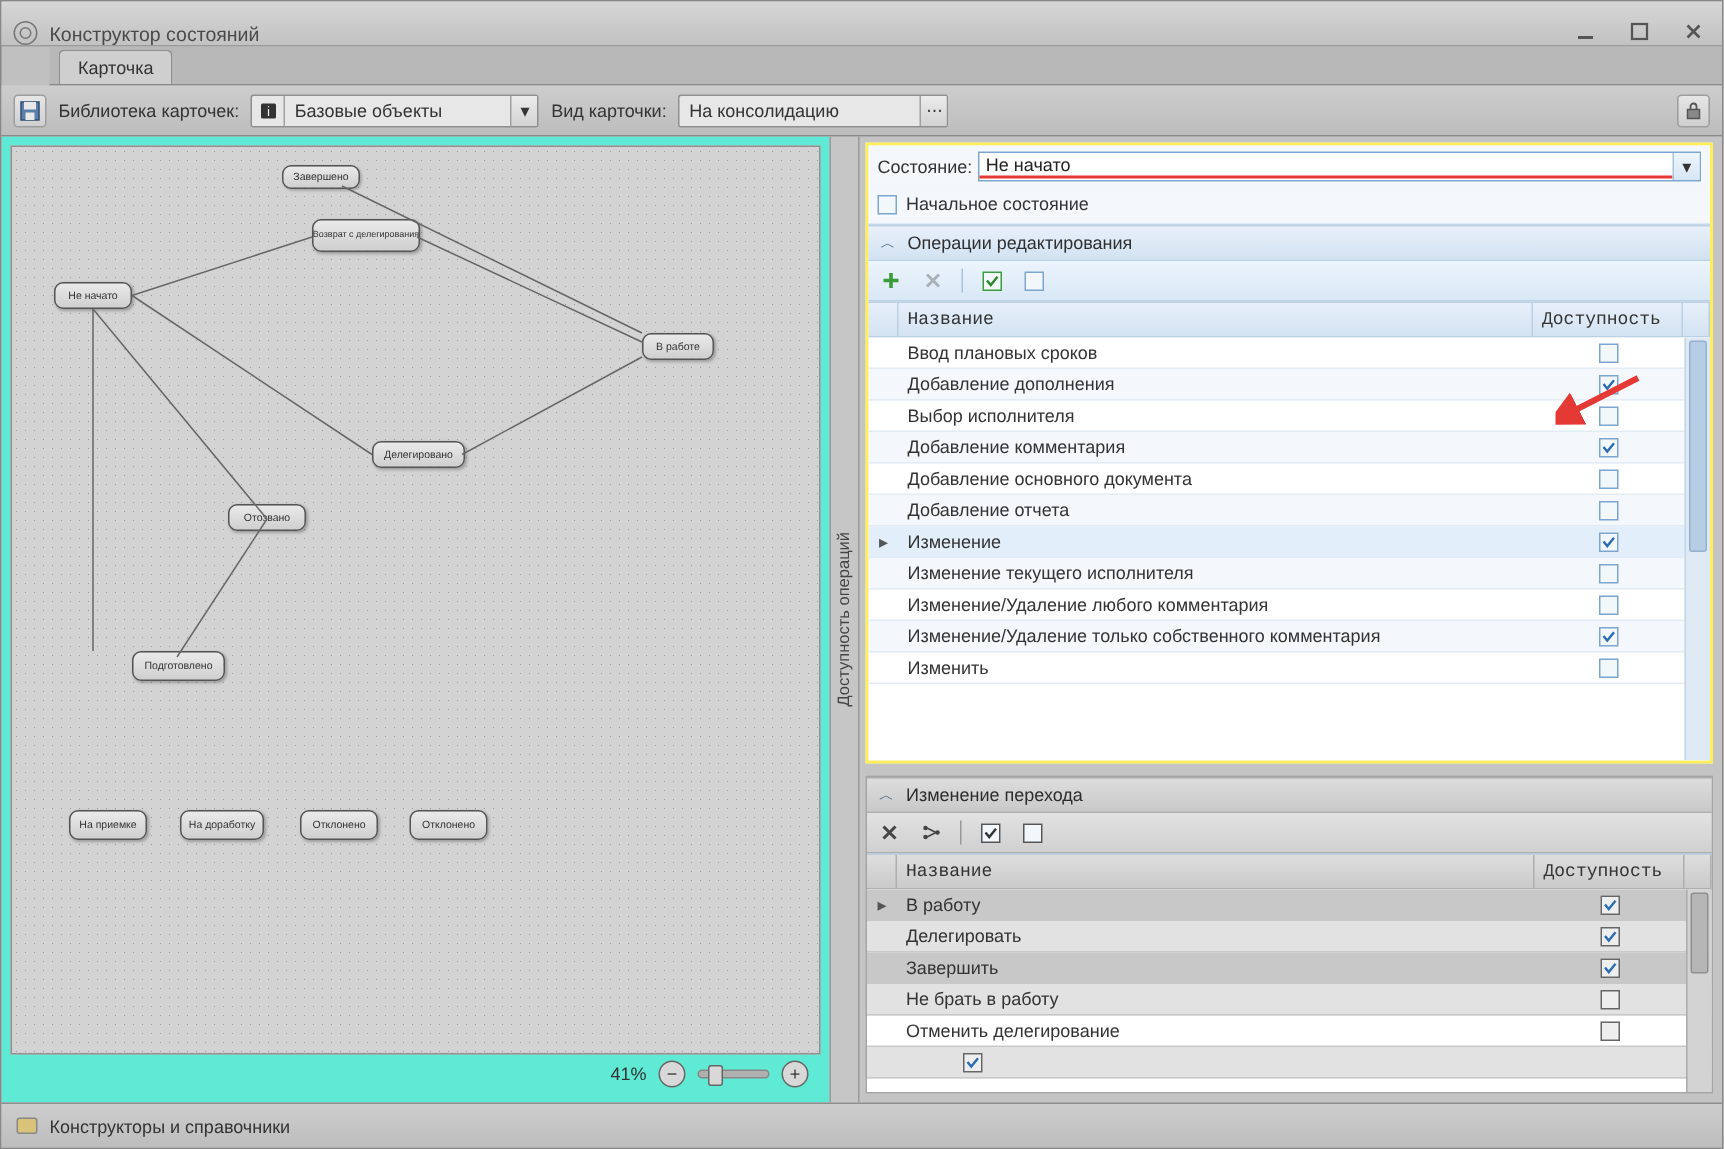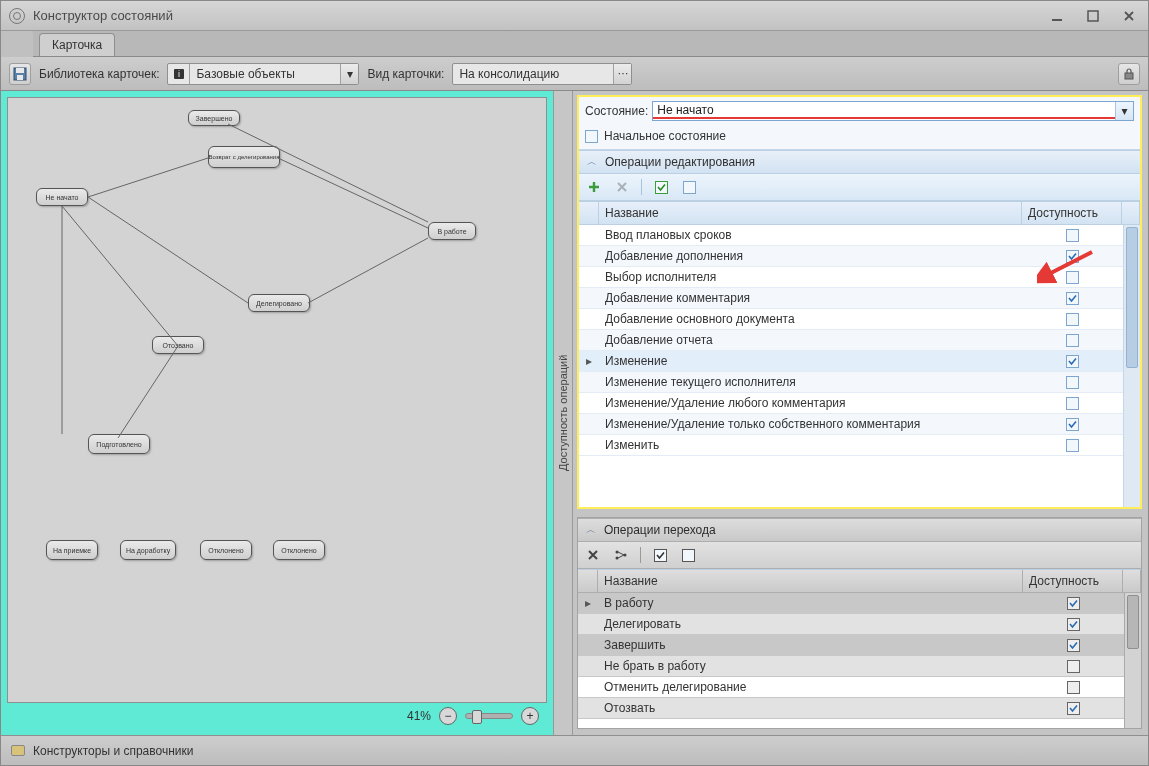--- a/index.html
+++ b/index.html
@@ -15,21 +15,21 @@
   .window {
     border: 1px solid #888;
     width: 100%; height: 100%;
     display: flex; flex-direction: column;
     background: #c0c0c0;
   }
   
   .titlebar {
     height: 30px;
     background: linear-gradient(#d6d6d6,#c2c2c2);
-    display: flex; align-items: center;
+    display: flex; align-items: flex-end;
     padding: 0 8px;
     border-bottom: 1px solid #9a9a9a;
     color: #4a4a4a;
   }
   .titlebar .app-icon {
     width: 16px; height: 16px;
     border-radius: 50%;
     border: 1.5px solid #777;
     margin-right: 8px;
     position: relative;
@@ -174,21 +174,21 @@
     border-bottom:1px solid #bcd0e4;
   }
   .ops-toolbar .tbtn{width:18px;height:18px;display:flex;align-items:center;justify-content:center;border:1px solid transparent;cursor:pointer;}
   .ops-toolbar .sep{width:1px;height:16px;background:#a8c3df;}
   .grid{
     flex:1;overflow:hidden;display:flex;flex-direction:column;
     border-top:1px solid #bcd0e4;
   }
   .grid-head{
     display:flex;background:linear-gradient(#e7effa,#d3e3f2);
-    border-bottom:1px solid #bcd0e4;font-size:12px;color:#333;
+    border-bottom:1px solid #bcd0e4;font-size:12px;color:#333;font-family:Liberation Mono, monospace;
   }
   .grid-head .col{padding:4px 6px;border-right:1px solid #bcd0e4;}
   .col-marker{width:20px;}
   .col-name{flex:1;}
   .col-avail{width:100px;text-align:left;}
   .col-scroll{width:18px;}
   .grid-body{
     flex:1;overflow-y:auto;position:relative;
     background:#fff;
   }
@@ -515,21 +515,21 @@
             <marker id="ah" markerWidth="8" markerHeight="8" refX="2" refY="3" orient="auto">
               <path d="M0 0 L6 3 L0 6 Z" fill="#e53935"></path>
             </marker>
           </defs>
         <path d="M55 4 L8 28" stroke="#e53935" stroke-width="4" marker-end="url(#ah)"></path>
       </svg>
 
       <div class="trans-panel" style="height:212px;">
         <div class="section-header">
           <span class="chev">︿</span>
-          <span>Операции перехода</span>
+          <span>Изменение перехода</span>
         </div>
         <div class="ops-toolbar">
           <div class="tbtn">
             <svg width="12" height="12">
                 <path d="M2 2 L10 10 M10 2 L2 10" stroke="#444" stroke-width="2"></path>
               </svg>
           </div>
           <div class="tbtn">
             <svg width="14" height="12">
                 <circle cx="3" cy="3" r="1.5" fill="#444"></circle>
@@ -605,21 +605,20 @@
               <div class="row">
                 <div class="cell-marker"></div>
                 <div class="cell-name">Отменить делегирование</div>
                 <div class="cell-avail">
                   <div class="checkbox" style="border-color:#666;background:#eee"></div>
                 </div>
                 <div class="cell-scroll"></div>
               </div>
               <div class="row">
                 <div class="cell-marker"></div>
-                <div class="cell-name">Отозвать</div>
                 <div class="cell-avail">
                   <div class="checkbox" style="border-color:#666;background:#eee">
                     <svg width="9" height="9">
                       <path d="M1 4 L3.5 7 L8 1.5" stroke="#2a6db4" stroke-width="1.6" fill="none"></path>
                     </svg>
                   </div>
                 </div>
                 <div class="cell-scroll"></div>
               </div>
               <div class="grid-scrollbar">

